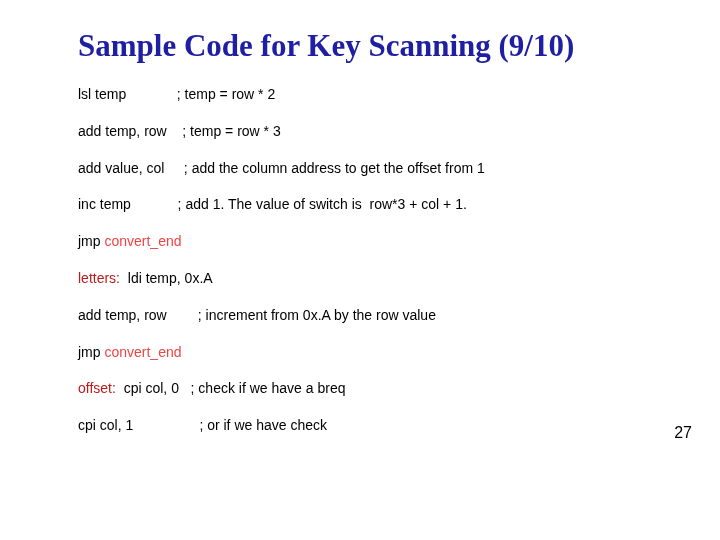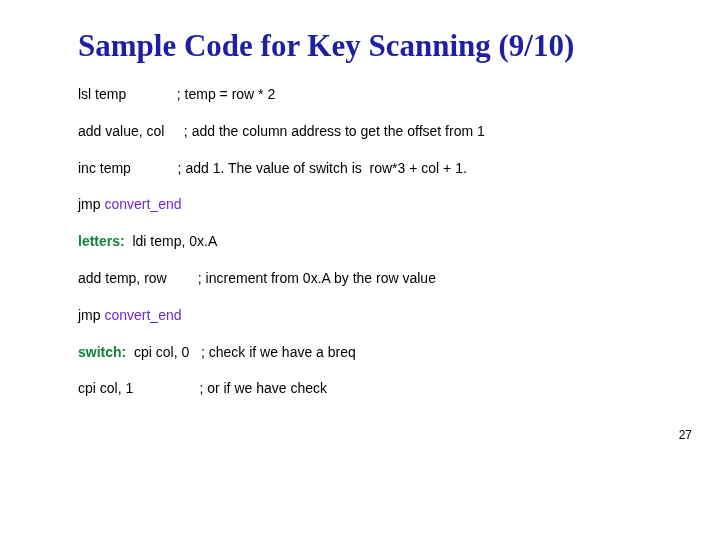--- a/index.html
+++ b/index.html
@@ -26,56 +26,56 @@
     margin: 0 0 22px 0;
     white-space: nowrap;
   }
   .line {
     font-size: 14px;
     line-height: 1.2;
     margin: 0 0 20px 0;
     white-space: pre;
   }
   .label {
-    color: #15803d;
-    font-weight: bold;
+    color: #b91c1c;
   }
   .link {
-    color: #6d28d9;
+    color: #ef4444;
     margin-top: 32px;
   }
   .pagenum {
     position: absolute;
     right: 28px;
     bottom: 14px;
-    font-size: 12px;
+    font-size: 16px;
     color: #000;
   }
 </style>
 </head>
 <body>
 
 <div class="slide">
 
   <h1 class="title">Sample Code for Key Scanning (9/10)</h1>
 
   <p class="line"><span>lsl temp</span><span>             </span><span>; temp = row * 2</span></p>
 
+  <p class="line"><span>add temp, row</span><span>    </span><span>; temp = row * 3</span></p>
 
   <p class="line"><span>add value, col</span><span>     </span><span>; add the column address to get the offset from 1</span></p>
 
   <p class="line"><span>inc temp</span><span>            </span><span>; add 1. The value of switch is  row*3 + col + 1.</span></p>
 
   <p class="line"><span>jmp </span><span class="link">convert_end</span></p>
 
   <p class="line"><span class="label">letters:</span><span>  ldi temp, 0x.A</span></p>
 
   <p class="line"><span>add temp, row</span><span>        </span><span>; increment from 0x.A by the row value</span></p>
 
   <p class="line"><span>jmp </span><span class="link">convert_end</span></p>
 
-  <p class="line"><span class="label">switch:</span><span>  cpi col, 0</span><span>   </span><span>; check if we have a breq</span></p>
+  <p class="line"><span class="label">offset:</span><span>  cpi col, 0</span><span>   </span><span>; check if we have a breq</span></p>
 
 
   <p class="line"><span>cpi col, 1</span><span>                 </span><span>; or if we have check</span></p>
 
   <div class="pagenum">27</div>
 </div>
 
 </body></html>

